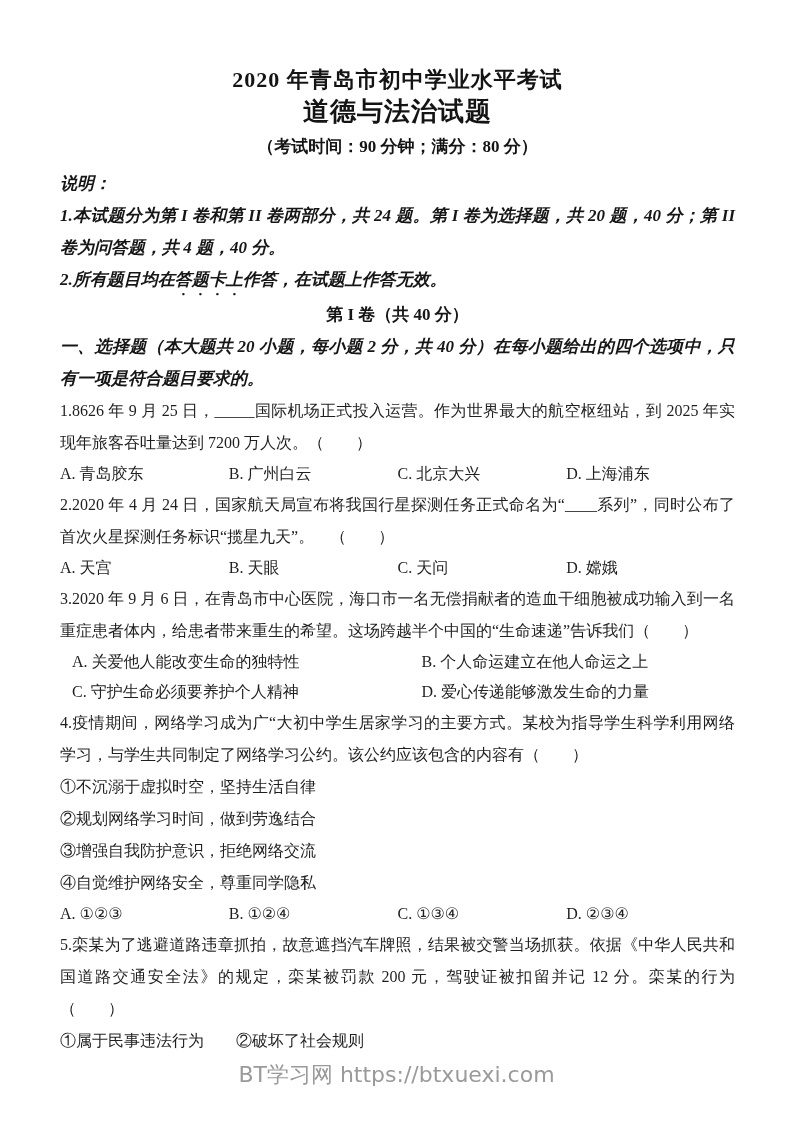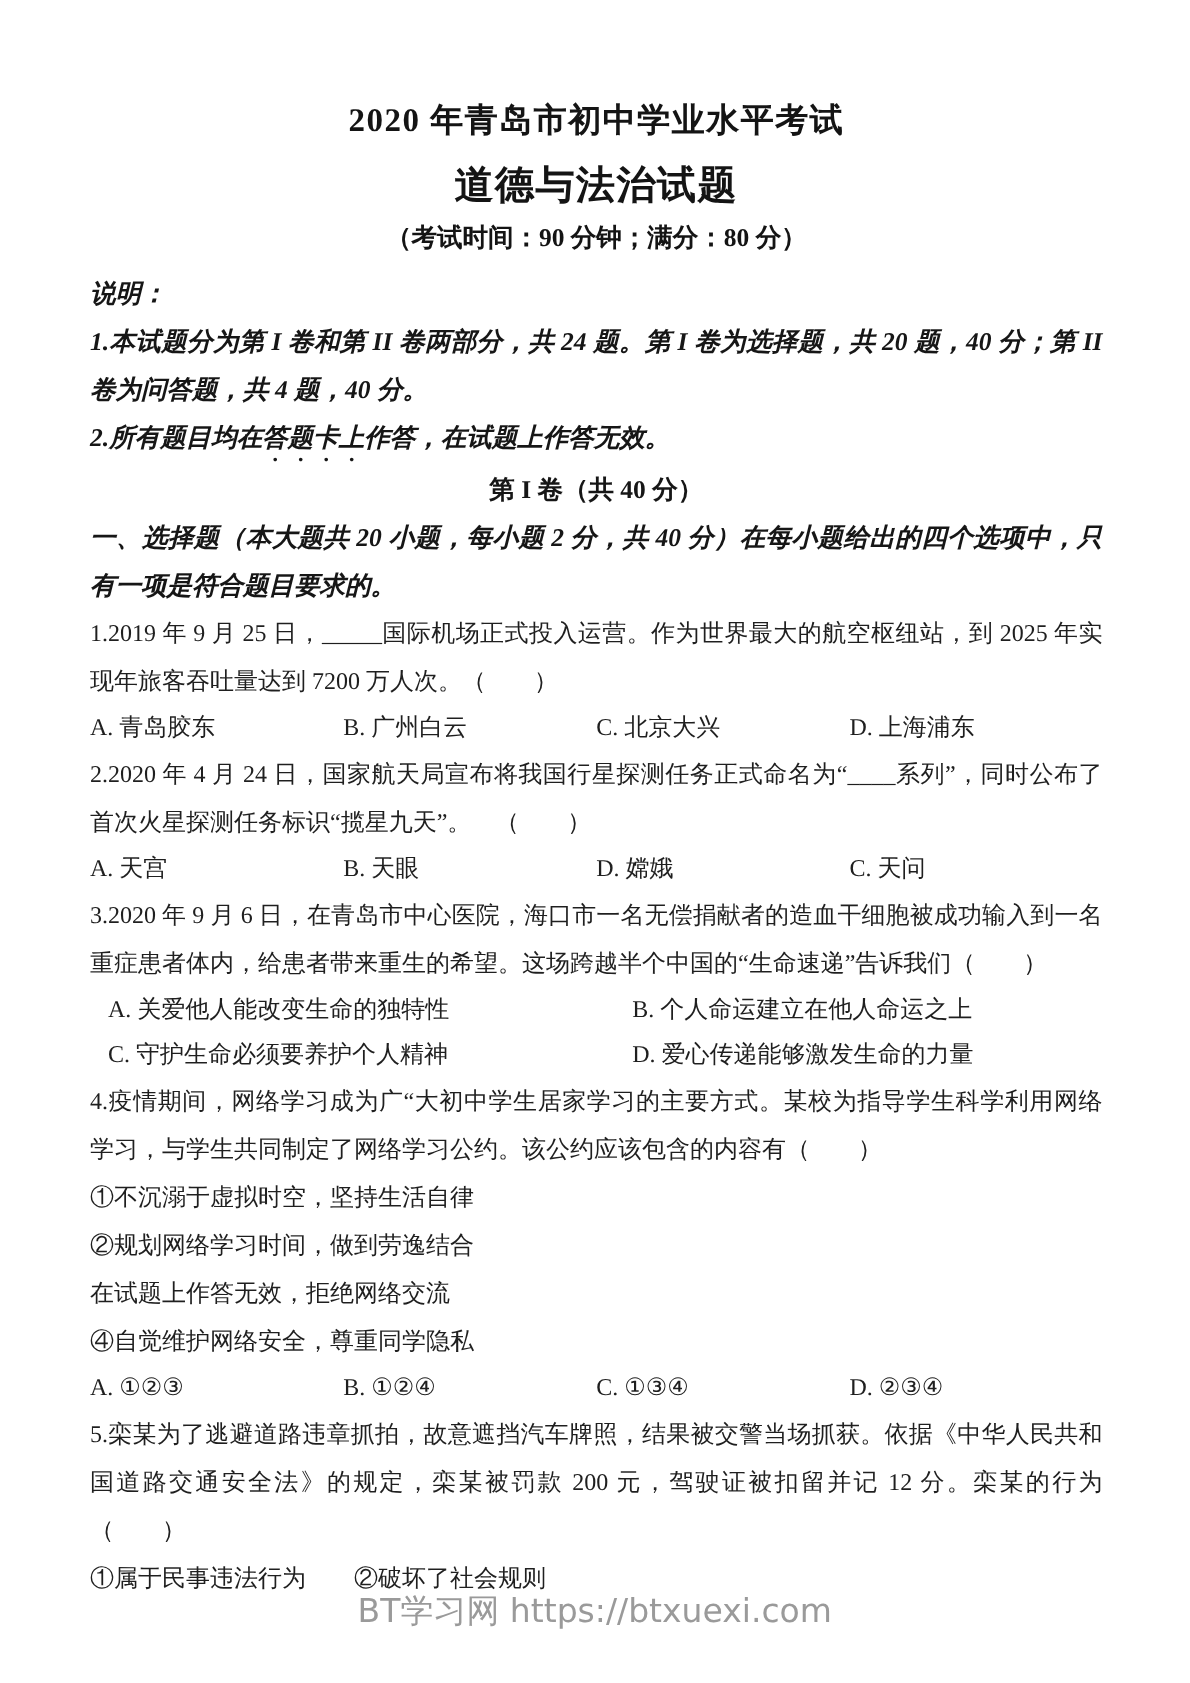--- a/index.html
+++ b/index.html
@@ -12,21 +12,21 @@
     position: relative;
     padding: 64px 58px 0 60px;
     font-family: "Liberation Serif", "DejaVu Serif", serif;
     color: #1b1b1b;
     overflow: hidden;
   }
 
   .title {
     font-size: 22px; line-height: 32px; font-weight: 700;
     text-align: center; letter-spacing: 1px;
-    margin-bottom: 12px; color: #141414;
+    color: #141414;
   }
   .subtitle {
     font-size: 26px; line-height: 32px; font-weight: 700;
     text-align: center; letter-spacing: 1px;
     margin-bottom: 6px; color: #141414;
   }
   .exam-info {
     font-size: 17px; line-height: 26px; font-weight: 700;
     text-align: center; margin-bottom: 8px; color: #141414;
   }
@@ -83,56 +83,56 @@
   <div class="exam-info">（考试时间：90 分钟；满分：80 分）</div>
 
   <div class="bold-par">说明：</div>
   <div class="bold-par">1.本试题分为第 I 卷和第 II 卷两部分，共 24 题。第 I 卷为选择题，共 20 题，40 分；第 II 卷为问答题，共 4 题，40 分。</div>
   <div class="bold-par"><span>2.所有题目均在</span><span class="emph-dots">答题卡上</span><span>作答，在试题上作答无效。</span></div>
 
   <div class="center-par">第 I 卷（共 40 分）</div>
   <div class="bold-par">一、选择题（本大题共 20 小题，每小题 2 分，共 40 分）在每小题给出的四个选项中，只有一项是符合题目要求的。</div>
 
   <div>
-    <div class="q-text">1.2019 年 9 月 25 日，_____国际机场正式投入运营。作为世界最大的航空枢纽站，到 2025 年实现年旅客吞吐量达到 7200 万人次。（　　）</div>
+    <div class="q-text">1.8626 年 9 月 25 日，_____国际机场正式投入运营。作为世界最大的航空枢纽站，到 2025 年实现年旅客吞吐量达到 7200 万人次。（　　）</div>
     <div class="options-row">
       <div class="opt">A. 青岛胶东</div>
       <div class="opt">B. 广州白云</div>
       <div class="opt">C. 北京大兴</div>
       <div class="opt">D. 上海浦东</div>
     </div>
   </div>
 
   <div>
     <div class="q-text">2.2020 年 4 月 24 日，国家航天局宣布将我国行星探测任务正式命名为“____系列”，同时公布了首次火星探测任务标识“揽星九天”。　（　　）</div>
     <div class="options-row">
       <div class="opt">A. 天宫</div>
       <div class="opt">B. 天眼</div>
+      <div class="opt">C. 天问</div>
       <div class="opt">D. 嫦娥</div>
-      <div class="opt">C. 天问</div>
     </div>
   </div>
 
   <div>
     <div class="q-text">3.2020 年 9 月 6 日，在青岛市中心医院，海口市一名无偿捐献者的造血干细胞被成功输入到一名重症患者体内，给患者带来重生的希望。这场跨越半个中国的“生命速递”告诉我们（　　）</div>
     <div class="options-row two-col">
       <div class="opt">A. 关爱他人能改变生命的独特性</div>
       <div class="opt">B. 个人命运建立在他人命运之上</div>
     </div>
     <div class="options-row two-col">
       <div class="opt">C. 守护生命必须要养护个人精神</div>
       <div class="opt">D. 爱心传递能够激发生命的力量</div>
     </div>
   </div>
 
   <div>
     <div class="q-text">4.疫情期间，网络学习成为广“大初中学生居家学习的主要方式。某校为指导学生科学利用网络学习，与学生共同制定了网络学习公约。该公约应该包含的内容有（　　）</div>
     <div class="q-item">①不沉溺于虚拟时空，坚持生活自律</div>
     <div class="q-item">②规划网络学习时间，做到劳逸结合</div>
-    <div class="q-item">在试题上作答无效，拒绝网络交流</div>
+    <div class="q-item">③增强自我防护意识，拒绝网络交流</div>
     <div class="q-item">④自觉维护网络安全，尊重同学隐私</div>
     <div class="options-row">
       <div class="opt">A. ①②③</div>
       <div class="opt">B. ①②④</div>
       <div class="opt">C. ①③④</div>
       <div class="opt">D. ②③④</div>
     </div>
   </div>
 
   <div>

